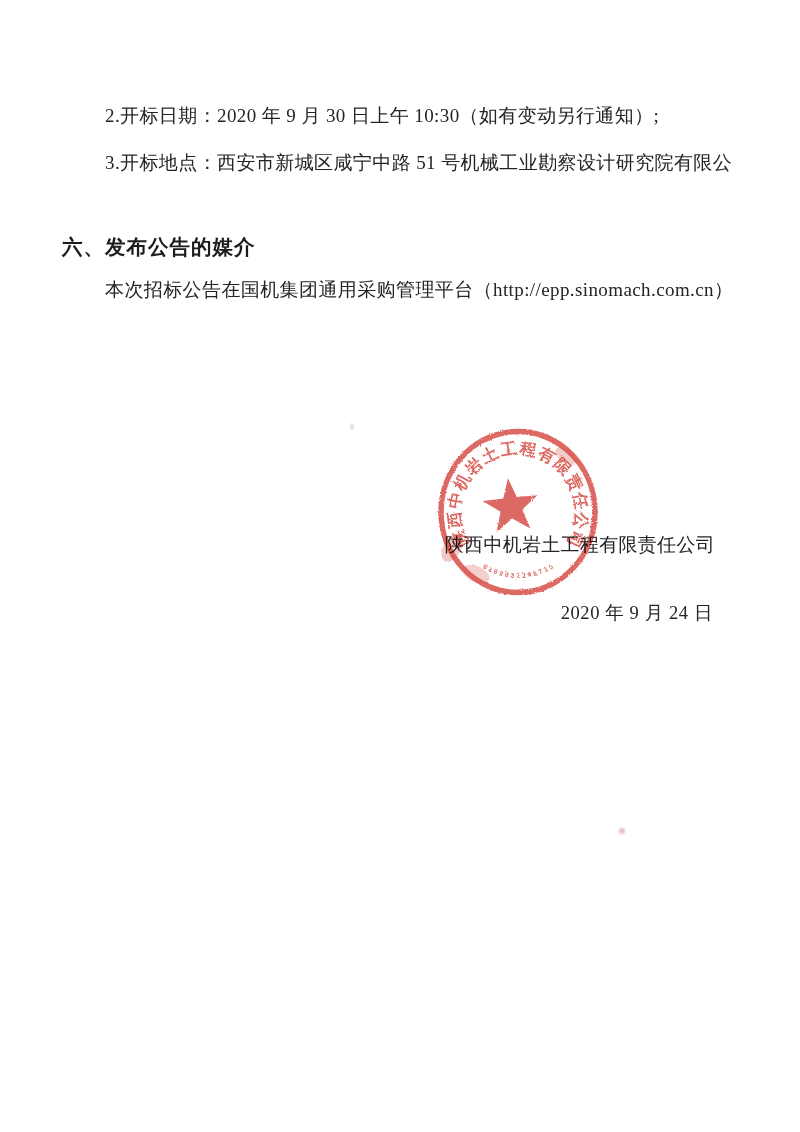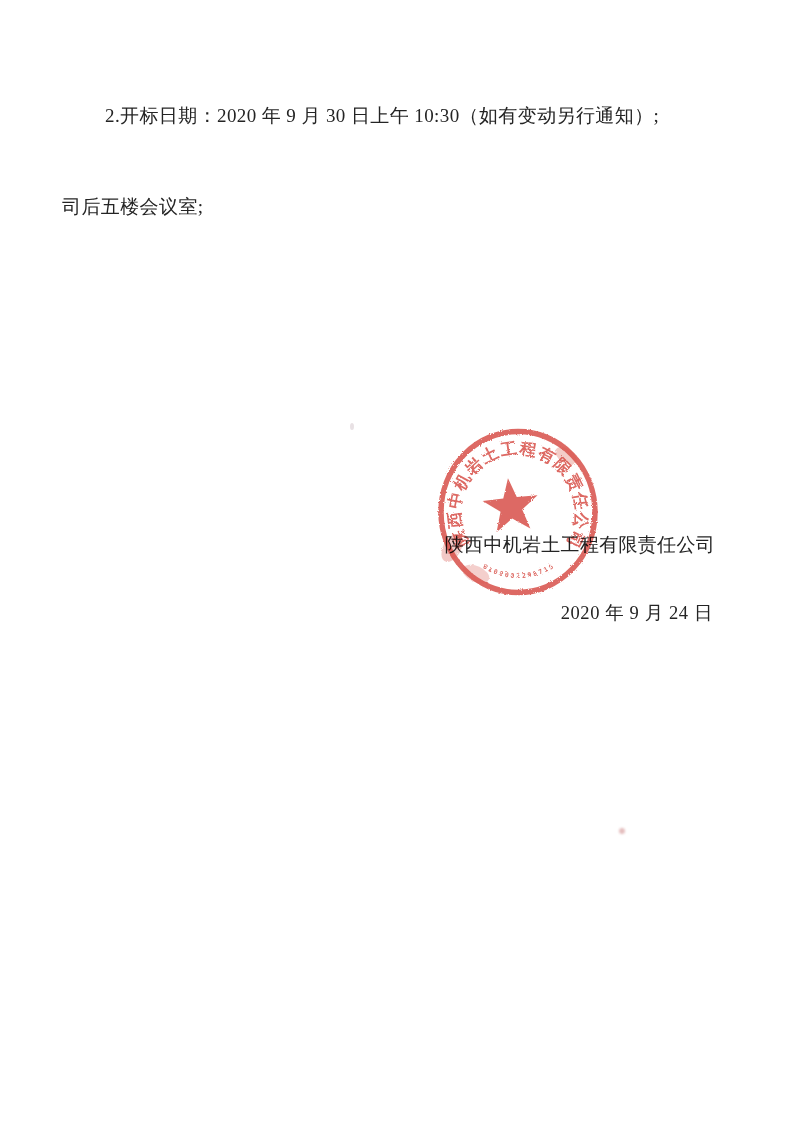--- a/index.html
+++ b/index.html
@@ -83,24 +83,26 @@
     filter: blur(1px);
   }
 </style>
 </head>
 <body>
 
 <div class="page">
 
   <p class="line indent" style="top:103px">2.开标日期：2020 年 9 月 30 日上午 10:30（如有变动另行通知）;</p>
 
-
-  <p class="line flush" style="top:194px">司后五楼会议室;</p>
+  <p class="line indent" style="top:150px">3.开标地点：西安市新城区咸宁中路 51 号机械工业勘察设计研究院有限公</p>
 
 
+  <p class="line flush heading" style="top:234px">六、发布公告的媒介</p>
+
+  <p class="line indent" style="top:277px">本次招标公告在国机集团通用采购管理平台（http://epp.sinomach.com.cn）</p>
 
 
   <p class="sig-company">陕西中机岩土工程有限责任公司</p>
 
   <p class="sig-date">2020 年 9 月 24 日</p>
 
   <svg class="stamp" viewBox="0 0 164 168" xmlns="http://www.w3.org/2000/svg" xmlns:xlink="http://www.w3.org/1999/xlink">
     <defs>
       <path id="sealArcTop" d="M 34.5 117.3 A 58 58 0 1 1 129.5 117.3" fill="none"></path>
       <path id="sealArcBottom" d="M 44.1 138.1 A 66 66 0 0 0 119.9 138.1" fill="none"></path>

